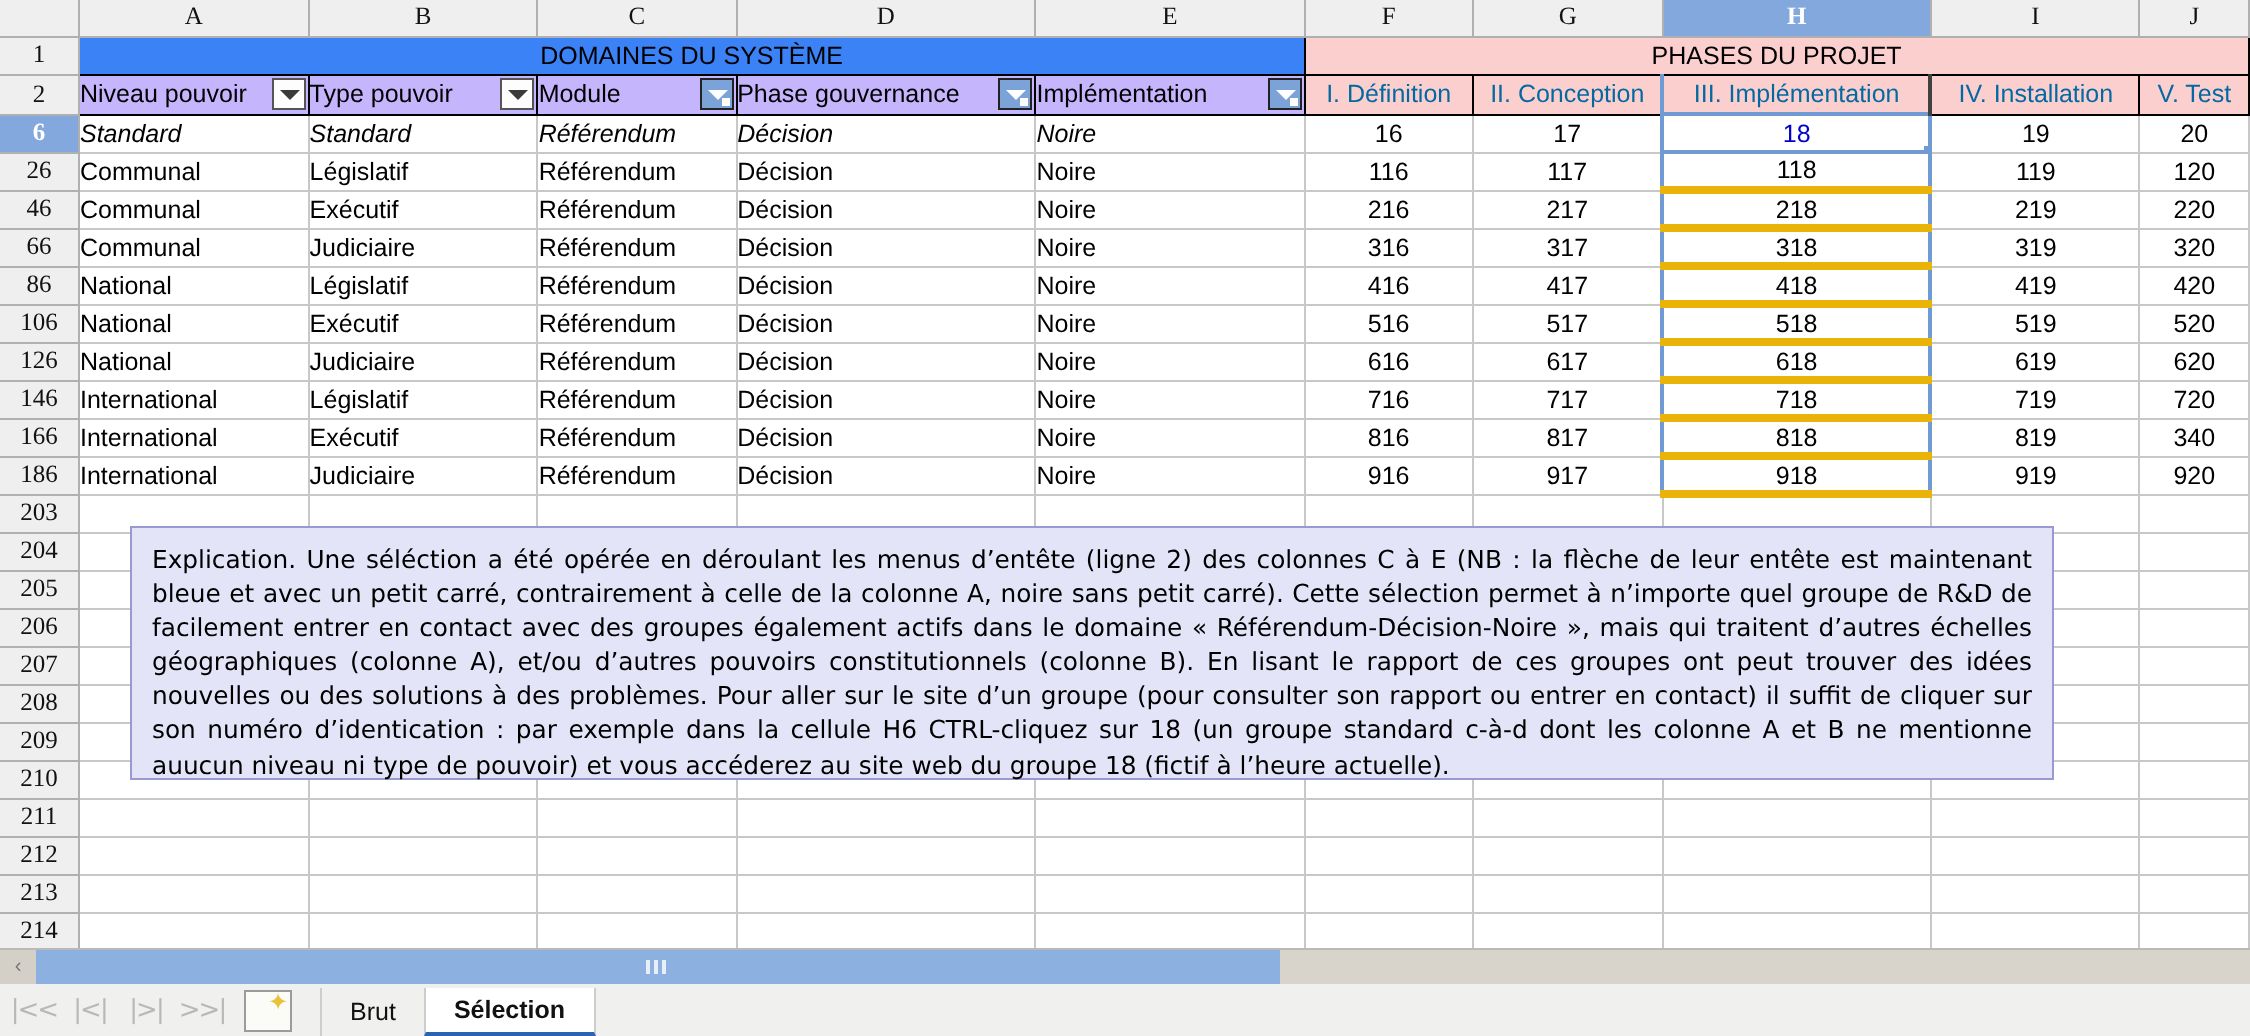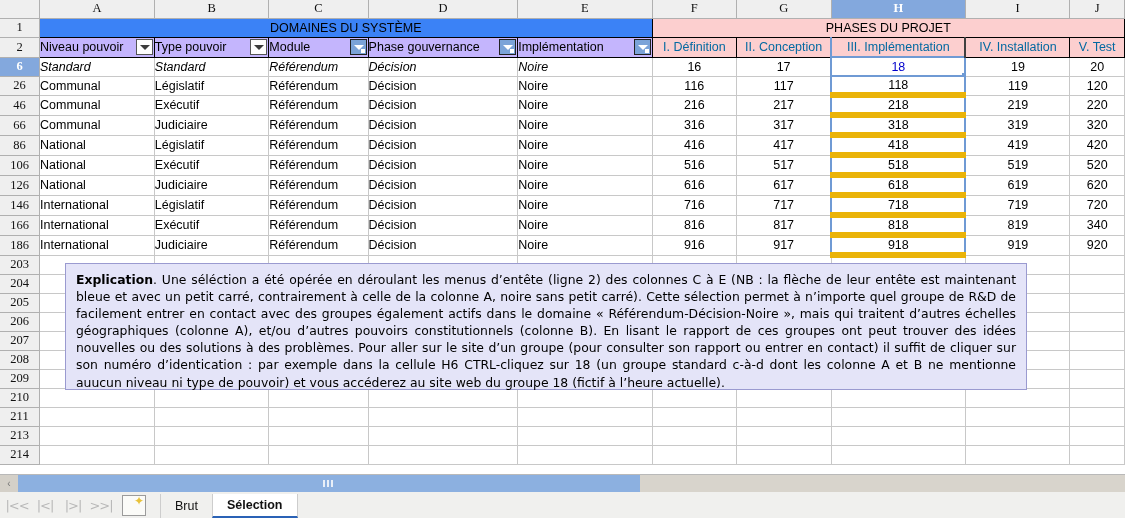--- a/index.html
+++ b/index.html
@@ -188,39 +188,39 @@
   }
   td.selcell .handle {
     position: absolute;
     right: -3px; bottom: -3px;
     width: 5px; height: 5px;
     background: #6f9ad4;
   }
   td.selcolnum {
     border-left: 2px solid #6f9ad4;
     border-right: 2px solid #6f9ad4;
-    border-bottom: 6px solid #eab308;
+    border-bottom: 4px solid #eab308;
     text-align: center;
   }
 
   
   .explain {
     position: absolute;
     left: 65px; top: 263px;
     width: 962px; height: 127px;
     background: #e4e4f8;
     border: 1px solid #9a9ad0;
     padding: 7px 10px 6px 10px;
     font-size: 12.4px;
     line-height: 17.1px;
     color: #000;
     text-align: justify;
     font-family: "DejaVu Sans", sans-serif;
   }
-  .explain b { font-weight: bold; }
+  .explain b { font-weight: normal; }
 
   
   .hscroll-row {
     position: absolute;
     left: 0; top: 474px;
     width: 1125px; height: 18px;
     background: #d4d0c8;
     border-top: 1px solid #b9b9b9;
     display: flex;
     align-items: center;
@@ -643,20 +643,33 @@
             <td class="blank"></td>
             <td class="blank"></td>
             <td class="blank"></td>
             <td class="blank"></td>
             <td class="blank"></td>
             <td class="blank"></td>
             <td class="blank"></td>
             <td class="blank"></td>
           </tr>
           <tr>
+            <td class="rowhead">212</td>
+            <td class="blank"></td>
+            <td class="blank"></td>
+            <td class="blank"></td>
+            <td class="blank"></td>
+            <td class="blank"></td>
+            <td class="blank"></td>
+            <td class="blank"></td>
+            <td class="blank"></td>
+            <td class="blank"></td>
+            <td class="blank"></td>
+          </tr>
+          <tr>
             <td class="rowhead">213</td>
             <td class="blank"></td>
             <td class="blank"></td>
             <td class="blank"></td>
             <td class="blank"></td>
             <td class="blank"></td>
             <td class="blank"></td>
             <td class="blank"></td>
             <td class="blank"></td>
             <td class="blank"></td>

